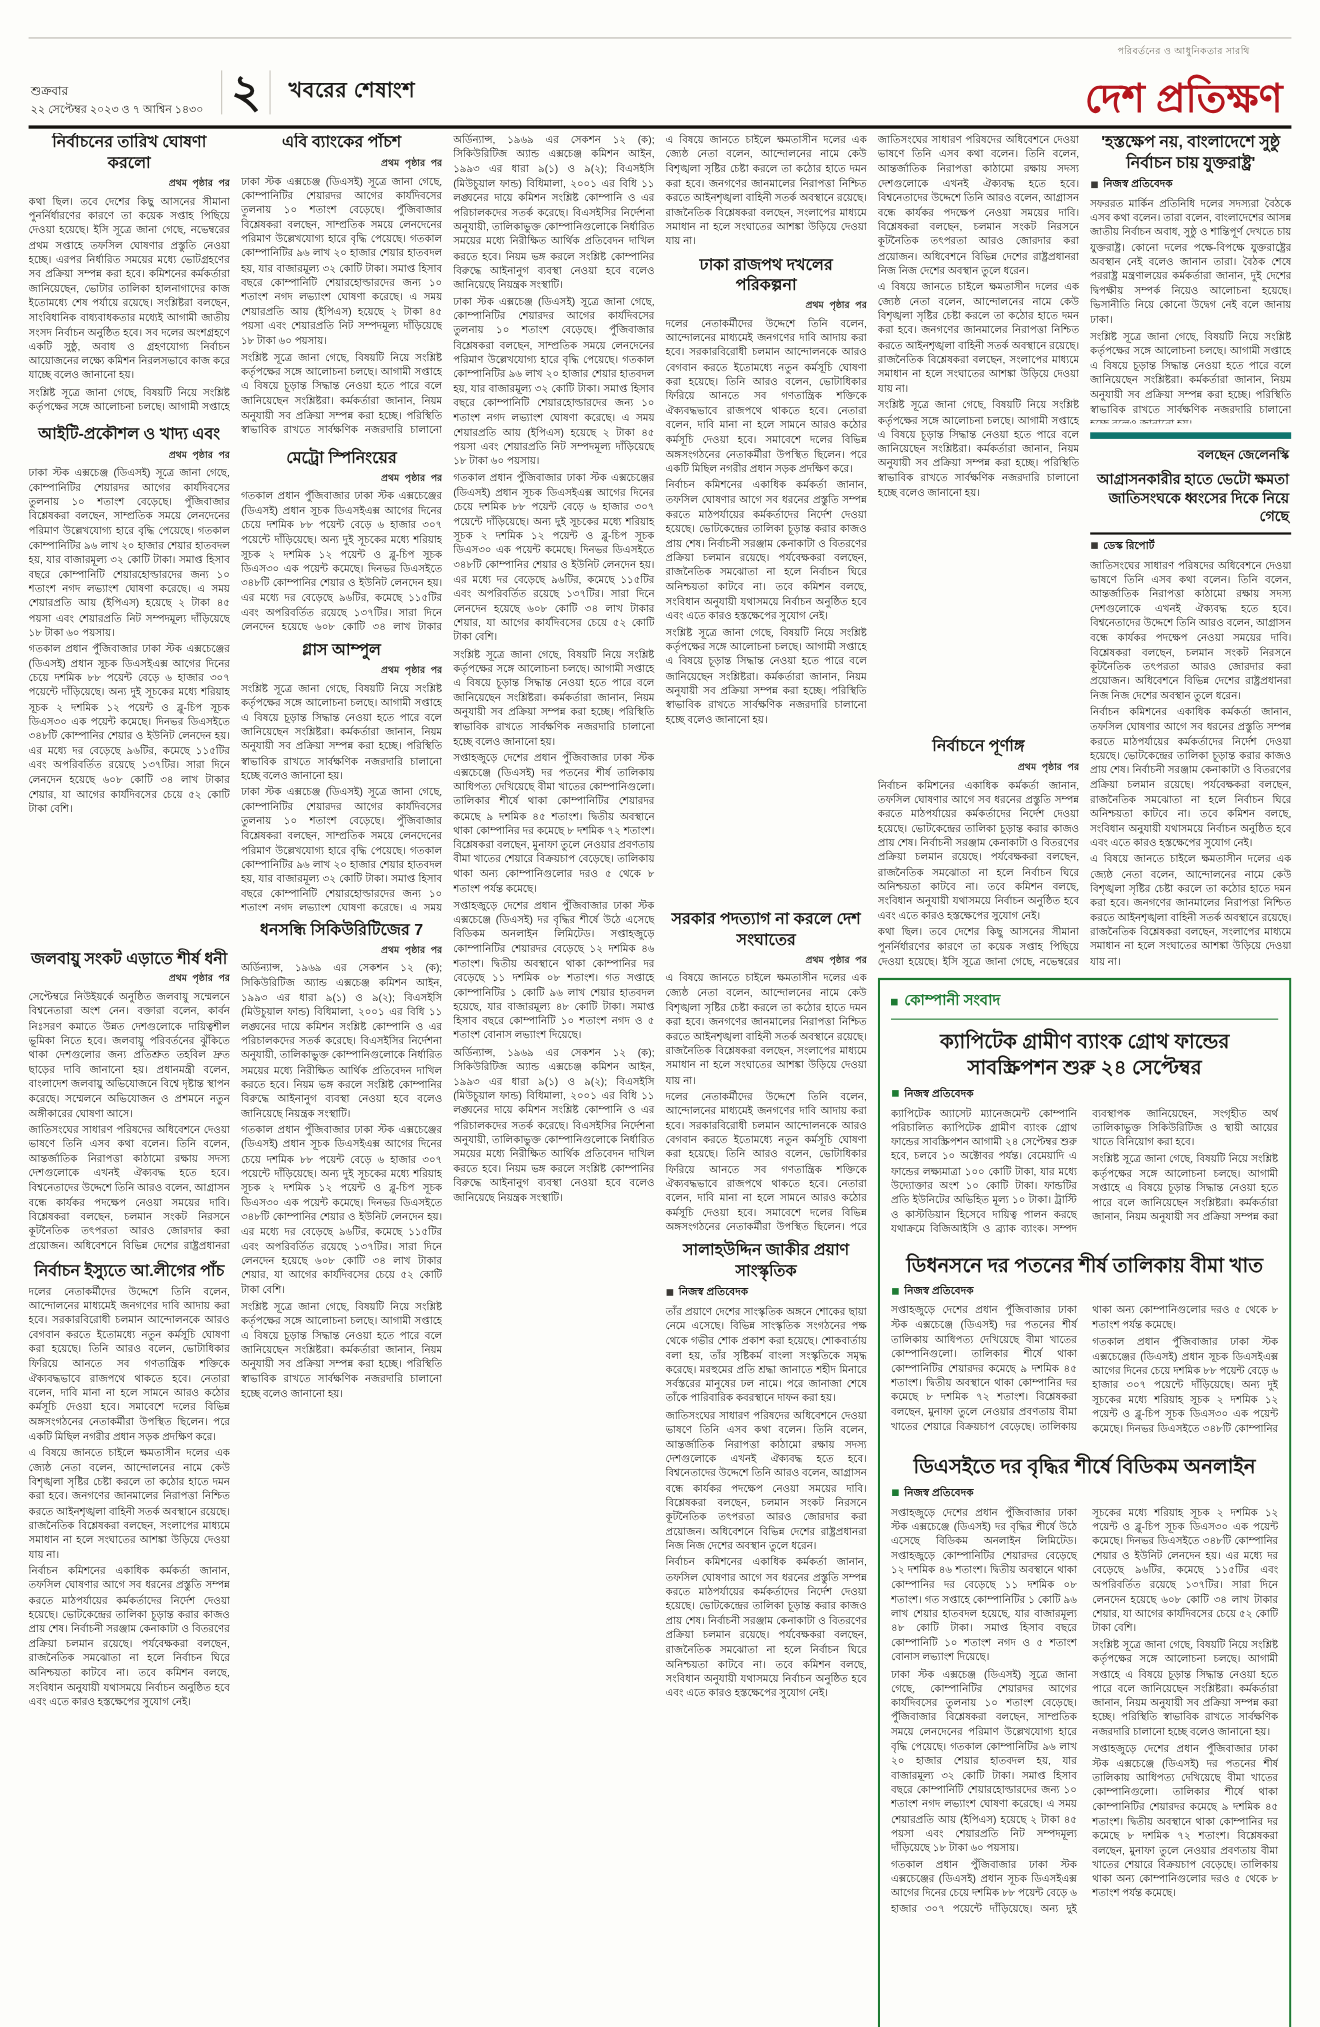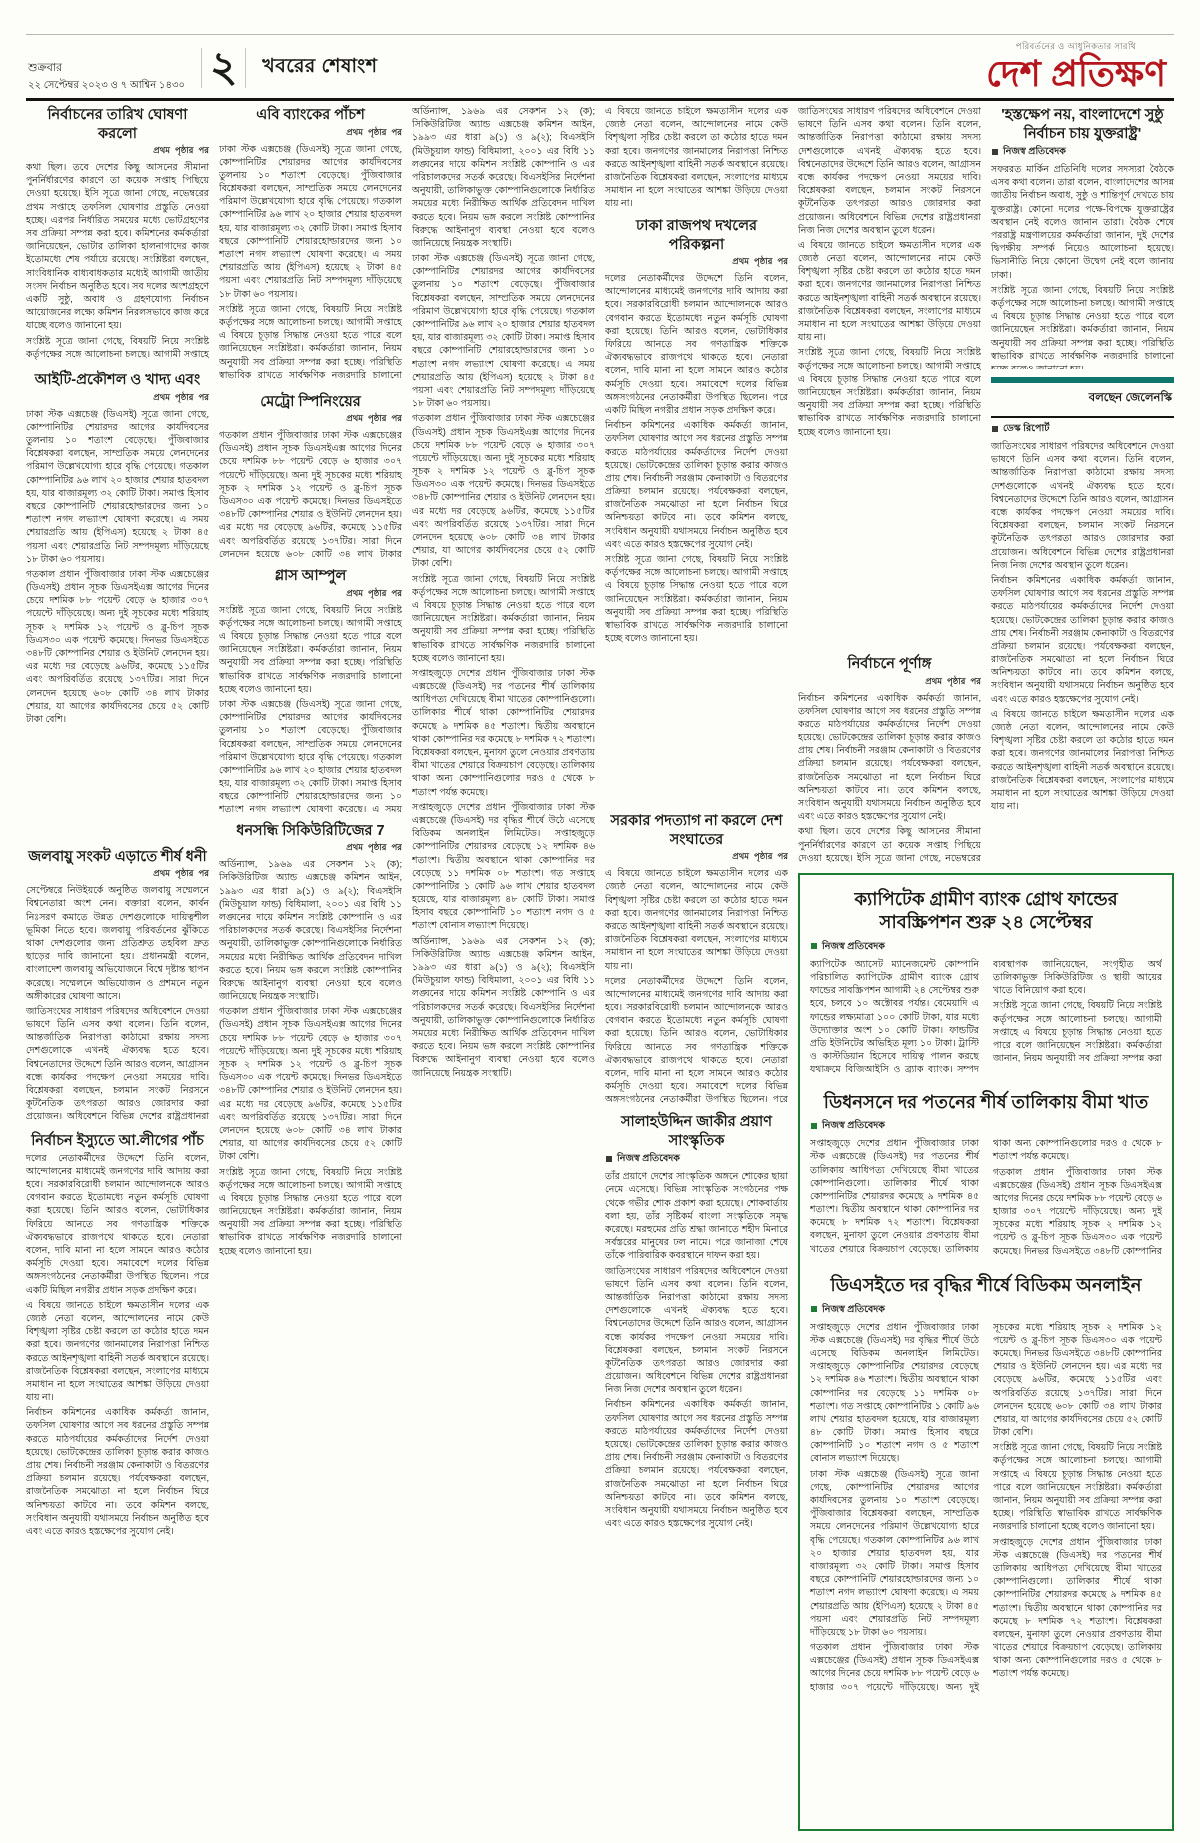--- a/index.html
+++ b/index.html
@@ -22,21 +22,21 @@
   }
   .hdr-left{display:flex;align-items:center;gap:16px;}
   .daydate{font-size:10px;line-height:1.55;color:#2a2924;}
   .daydate .day{font-weight:normal;font-size:11px;margin-top:15px;}
   .pagenum{
     font-size:42px;font-weight:bold;line-height:.9;padding:0 8px 2px;
     border-left:1px solid #c9c6bd;border-right:1px solid #c9c6bd;
   }
   .section-title{font-size:19px;font-weight:bold;letter-spacing:.5px;padding-bottom:2px;}
   .hdr-right{text-align:center;padding-right:6px;}
-  .tagline{font-size:8.5px;color:#7a766c;margin-bottom:2px;letter-spacing:.4px;}
+  .tagline{font-size:8.5px;color:#7a766c;margin-bottom:18px;letter-spacing:.4px;}
   .masthead{font-size:36px;font-weight:bold;color:var(--red);line-height:1;}
   
   .main{display:grid;grid-template-columns:repeat(6,1fr);column-gap:10px;height:1726px;margin-top:4px;}
   .col{overflow:hidden;height:100%;min-width:0;}
   .rwrap{grid-column:span 2;display:flex;flex-direction:column;overflow:hidden;min-width:0;}
   .rtop{display:flex;gap:10px;height:760px;}
   .subcol{flex:1 1 0;overflow:hidden;min-width:0;}
   
   .h1{font-weight:bold;text-align:center;font-size:14.5px;line-height:1.28;margin:9px 2px 2px;}
   .h1.first{margin-top:0;}
@@ -211,34 +211,39 @@
             <span class="sq"></span>
             <span>নিজস্ব প্রতিবেদক</span>
           </div>
           <div class="body" style="height:206px">
             <p>সফররত মার্কিন প্রতিনিধি দলের সদস্যরা বৈঠকে এসব কথা বলেন। তারা বলেন, বাংলাদেশের আসন্ন জাতীয় নির্বাচন অবাধ, সুষ্ঠু ও শান্তিপূর্ণ দেখতে চায় যুক্তরাষ্ট্র। কোনো দলের পক্ষে-বিপক্ষে যুক্তরাষ্ট্রের অবস্থান নেই বলেও জানান তারা। বৈঠক শেষে পররাষ্ট্র মন্ত্রণালয়ের কর্মকর্তারা জানান, দুই দেশের দ্বিপক্ষীয় সম্পর্ক নিয়েও আলোচনা হয়েছে। ভিসানীতি নিয়ে কোনো উদ্বেগ নেই বলে জানায় ঢাকা।</p>
             <p>সংশ্লিষ্ট সূত্রে জানা গেছে, বিষয়টি নিয়ে সংশ্লিষ্ট কর্তৃপক্ষের সঙ্গে আলোচনা চলছে। আগামী সপ্তাহে এ বিষয়ে চূড়ান্ত সিদ্ধান্ত নেওয়া হতে পারে বলে জানিয়েছেন সংশ্লিষ্টরা। কর্মকর্তারা জানান, নিয়ম অনুযায়ী সব প্রক্রিয়া সম্পন্ন করা হচ্ছে। পরিস্থিতি স্বাভাবিক রাখতে সার্বক্ষণিক নজরদারি চালানো হচ্ছে বলেও জানানো হয়।</p>
           </div>
 
           <div class="kbox">
             <div class="kick">বলছেন জেলেনস্কি</div>
+            <div class="khead">আগ্রাসনকারীর হাতে ভেটো ক্ষমতা জাতিসংঘকে ধ্বংসের দিকে নিয়ে গেছে</div>
           </div>
           <div class="byline">
             <span class="sq"></span>
             <span>ডেস্ক রিপোর্ট</span>
           </div>
           <div class="body">
             <p>জাতিসংঘের সাধারণ পরিষদের অধিবেশনে দেওয়া ভাষণে তিনি এসব কথা বলেন। তিনি বলেন, আন্তর্জাতিক নিরাপত্তা কাঠামো রক্ষায় সদস্য দেশগুলোকে এখনই ঐক্যবদ্ধ হতে হবে। বিশ্বনেতাদের উদ্দেশে তিনি আরও বলেন, আগ্রাসন বন্ধে কার্যকর পদক্ষেপ নেওয়া সময়ের দাবি। বিশ্লেষকরা বলছেন, চলমান সংকট নিরসনে কূটনৈতিক তৎপরতা আরও জোরদার করা প্রয়োজন। অধিবেশনে বিভিন্ন দেশের রাষ্ট্রপ্রধানরা নিজ নিজ দেশের অবস্থান তুলে ধরেন।</p>
             <p>নির্বাচন কমিশনের একাধিক কর্মকর্তা জানান, তফসিল ঘোষণার আগে সব ধরনের প্রস্তুতি সম্পন্ন করতে মাঠপর্যায়ের কর্মকর্তাদের নির্দেশ দেওয়া হয়েছে। ভোটকেন্দ্রের তালিকা চূড়ান্ত করার কাজও প্রায় শেষ। নির্বাচনী সরঞ্জাম কেনাকাটা ও বিতরণের প্রক্রিয়া চলমান রয়েছে। পর্যবেক্ষকরা বলছেন, রাজনৈতিক সমঝোতা না হলে নির্বাচন ঘিরে অনিশ্চয়তা কাটবে না। তবে কমিশন বলছে, সংবিধান অনুযায়ী যথাসময়ে নির্বাচন অনুষ্ঠিত হবে এবং এতে কারও হস্তক্ষেপের সুযোগ নেই।</p>
             <p>এ বিষয়ে জানতে চাইলে ক্ষমতাসীন দলের এক জ্যেষ্ঠ নেতা বলেন, আন্দোলনের নামে কেউ বিশৃঙ্খলা সৃষ্টির চেষ্টা করলে তা কঠোর হাতে দমন করা হবে। জনগণের জানমালের নিরাপত্তা নিশ্চিত করতে আইনশৃঙ্খলা বাহিনী সতর্ক অবস্থানে রয়েছে। রাজনৈতিক বিশ্লেষকরা বলছেন, সংলাপের মাধ্যমে সমাধান না হলে সংঘাতের আশঙ্কা উড়িয়ে দেওয়া যায় না।</p>
           </div>
         </div>
       </div>
 
       <div class="cobox">
+        <div class="colabel">
+          <span class="sq"></span>
+          <span>কোম্পানী সংবাদ</span>
+        </div>
 
         <h3 class="cohead">ক্যাপিটেক গ্রামীণ ব্যাংক গ্রোথ ফান্ডের সাবস্ক্রিপশন শুরু ২৪ সেপ্টেম্বর</h3>
         <div class="byline">
           <span class="sq"></span>
           <span>নিজস্ব প্রতিবেদক</span>
         </div>
         <div class="co2col" style="height:128px">
           <p>ক্যাপিটেক অ্যাসেট ম্যানেজমেন্ট কোম্পানি পরিচালিত ক্যাপিটেক গ্রামীণ ব্যাংক গ্রোথ ফান্ডের সাবস্ক্রিপশন আগামী ২৪ সেপ্টেম্বর শুরু হবে, চলবে ১০ অক্টোবর পর্যন্ত। বেমেয়াদি এ ফান্ডের লক্ষ্যমাত্রা ১০০ কোটি টাকা, যার মধ্যে উদ্যোক্তার অংশ ১০ কোটি টাকা। ফান্ডটির প্রতি ইউনিটের অভিহিত মূল্য ১০ টাকা। ট্রাস্টি ও কাস্টডিয়ান হিসেবে দায়িত্ব পালন করছে যথাক্রমে বিজিআইসি ও ব্র্যাক ব্যাংক। সম্পদ ব্যবস্থাপক জানিয়েছেন, সংগৃহীত অর্থ তালিকাভুক্ত সিকিউরিটিজ ও স্থায়ী আয়ের খাতে বিনিয়োগ করা হবে।</p>
           <p>সংশ্লিষ্ট সূত্রে জানা গেছে, বিষয়টি নিয়ে সংশ্লিষ্ট কর্তৃপক্ষের সঙ্গে আলোচনা চলছে। আগামী সপ্তাহে এ বিষয়ে চূড়ান্ত সিদ্ধান্ত নেওয়া হতে পারে বলে জানিয়েছেন সংশ্লিষ্টরা। কর্মকর্তারা জানান, নিয়ম অনুযায়ী সব প্রক্রিয়া সম্পন্ন করা হচ্ছে। পরিস্থিতি স্বাভাবিক রাখতে সার্বক্ষণিক নজরদারি চালানো হচ্ছে বলেও জানানো হয়।</p>
         </div>

